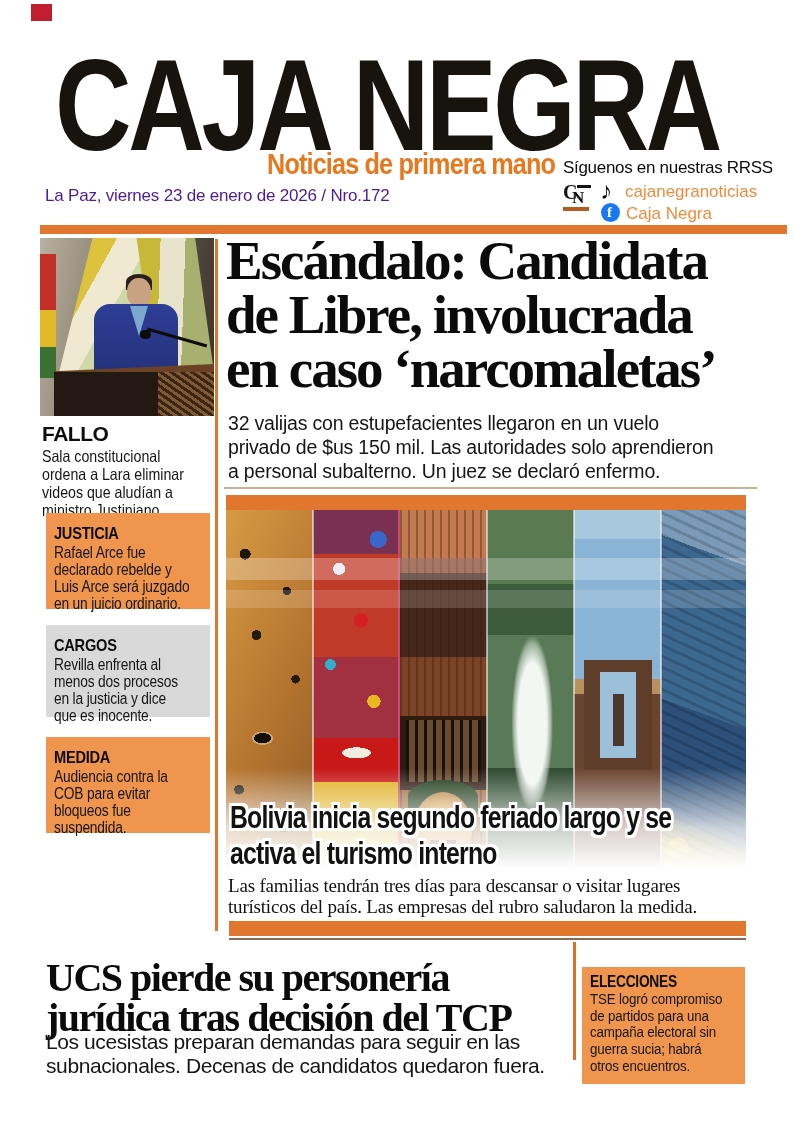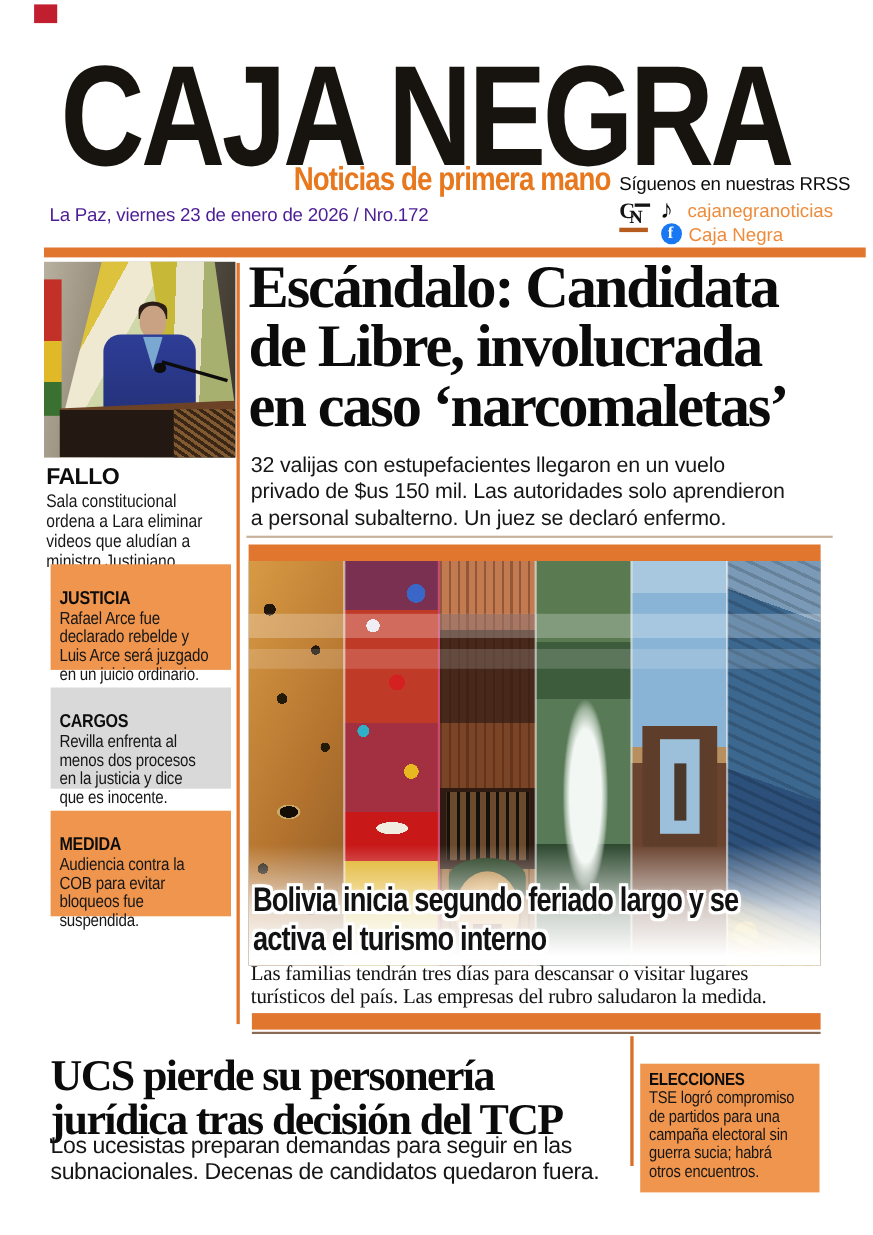--- a/index.html
+++ b/index.html
@@ -66,21 +66,21 @@
   .podium{left:14px;top:126px;width:160px;height:52px;
         background:linear-gradient(180deg,#6b4226 0 16%,#241812 16%);
         clip-path:polygon(0 14%,100% 0,100% 100%,0 100%);}
   .carving{left:118px;top:134px;width:56px;height:44px;background:#5a3a20;
         background-image:repeating-linear-gradient(35deg,rgba(0,0,0,.35) 0 3px,rgba(200,150,80,.35) 3px 6px);}
 
   
   .fallo-kicker{left:42px;top:422px;font-size:21px;font-weight:900;letter-spacing:-0.5px;color:#0d0d0d;}
   .fallo-text{left:42px;top:447px;width:204px;font-size:16.5px;line-height:1.1;color:#161616;
         transform:scaleX(0.86);transform-origin:0 0;}
-  .brief{left:46px;width:164px;padding:21px 8px;box-sizing:border-box;}
+  .brief{left:46px;width:164px;padding:11px 8px;box-sizing:border-box;}
   .brief.orange{background:#ef954d;}
   .brief.gray{background:#d9d9d9;}
   .b1{top:513px;height:96px;} .b2{top:625px;height:92px;}
   .b3{top:737px;height:96px;} .b4{top:847px;height:98px;}
   .brief-inner{width:176px;transform:scaleX(0.86);transform-origin:0 0;}
   .brief-kicker{font-size:17px;font-weight:900;letter-spacing:-0.3px;color:#0d0d0d;}
   .brief-text{font-size:16px;line-height:1.07;letter-spacing:-0.2px;color:#161616;}
 
   
   .collage{left:226px;top:510px;width:520px;height:368px;overflow:hidden;background:#888;}

